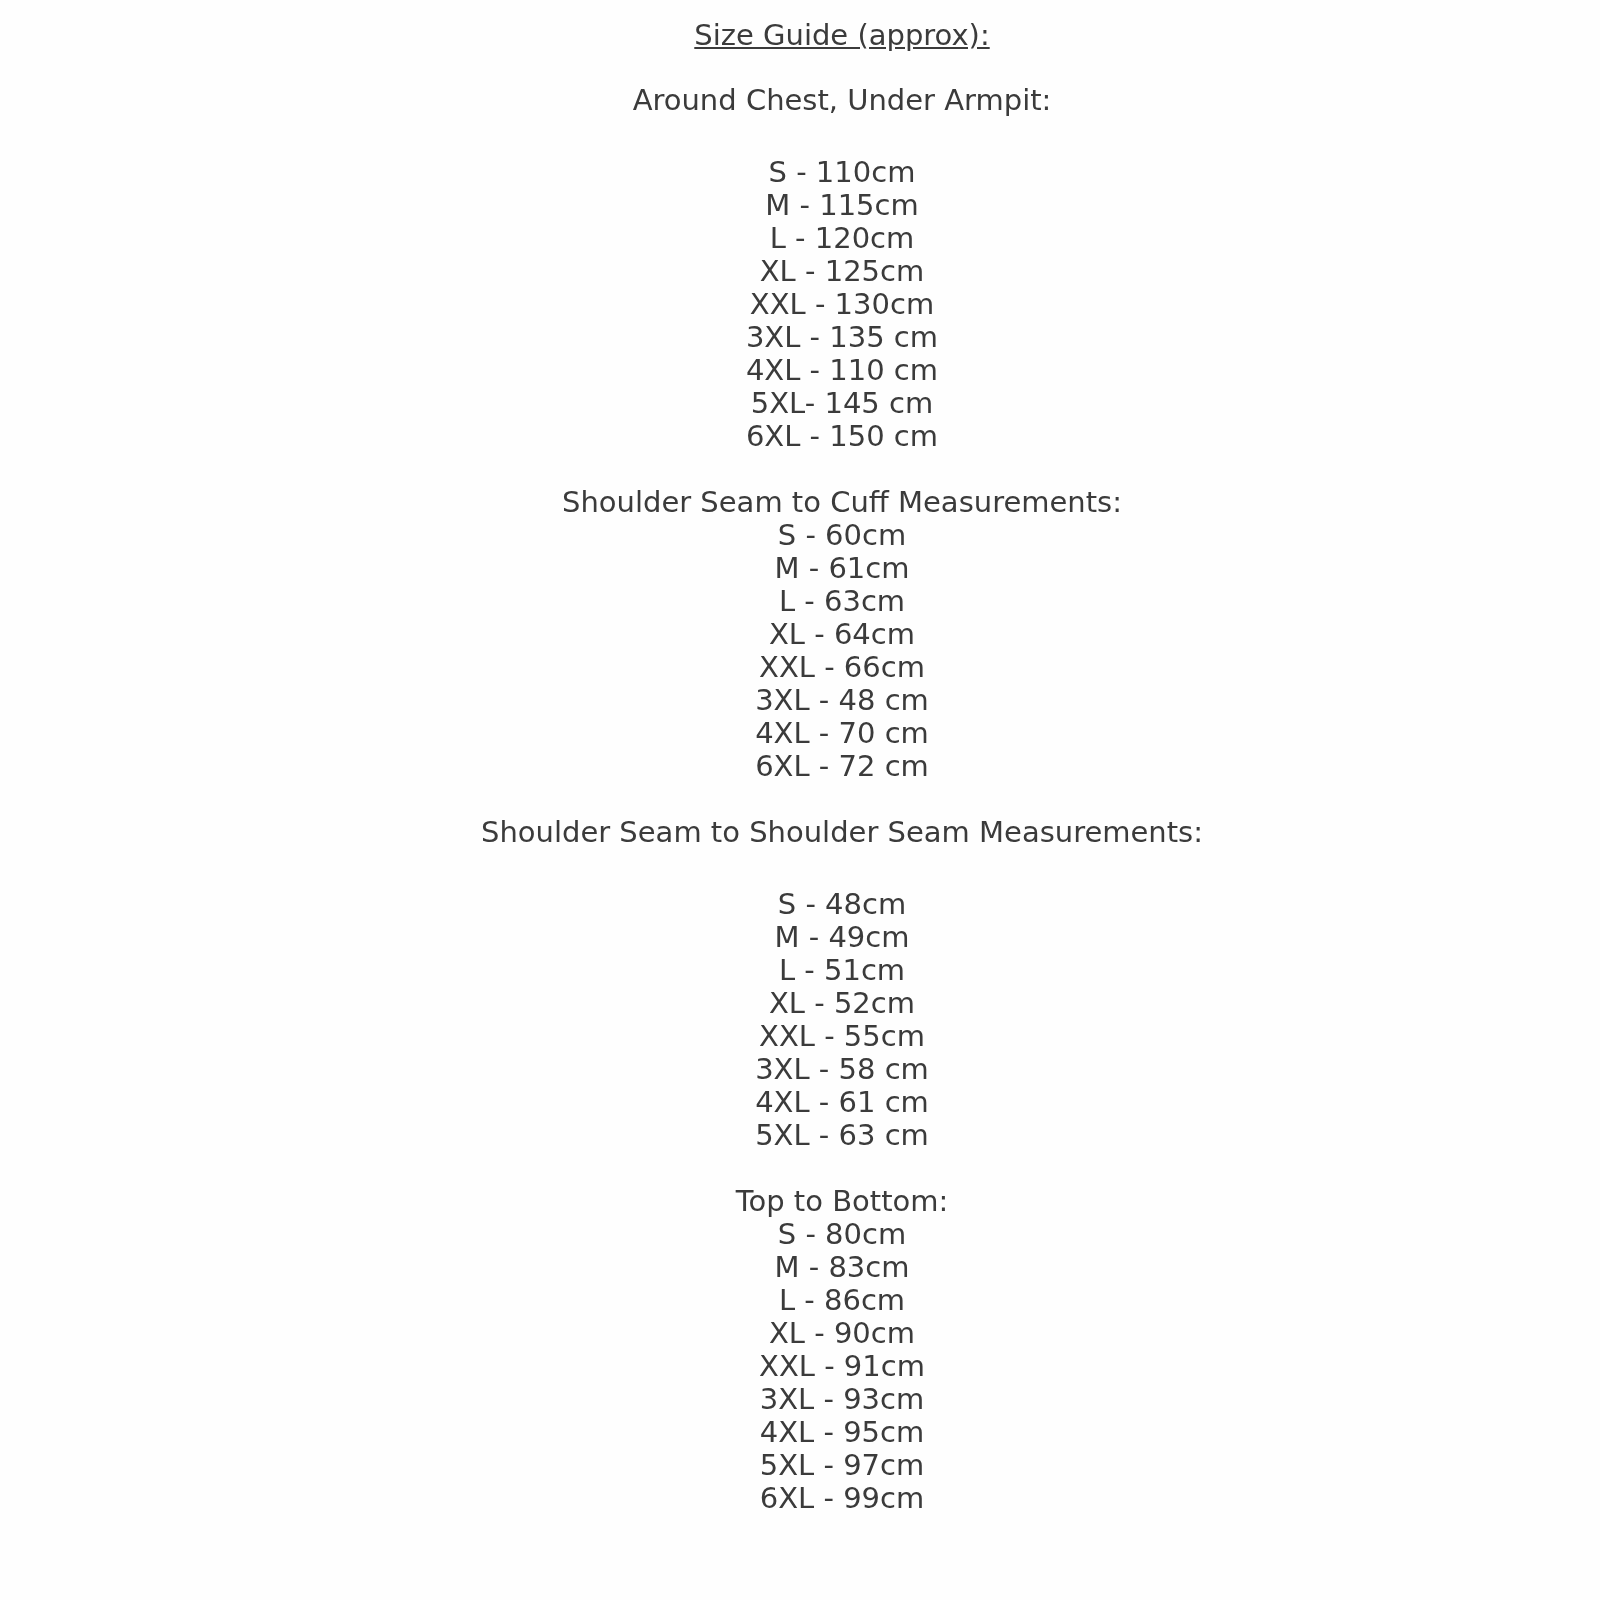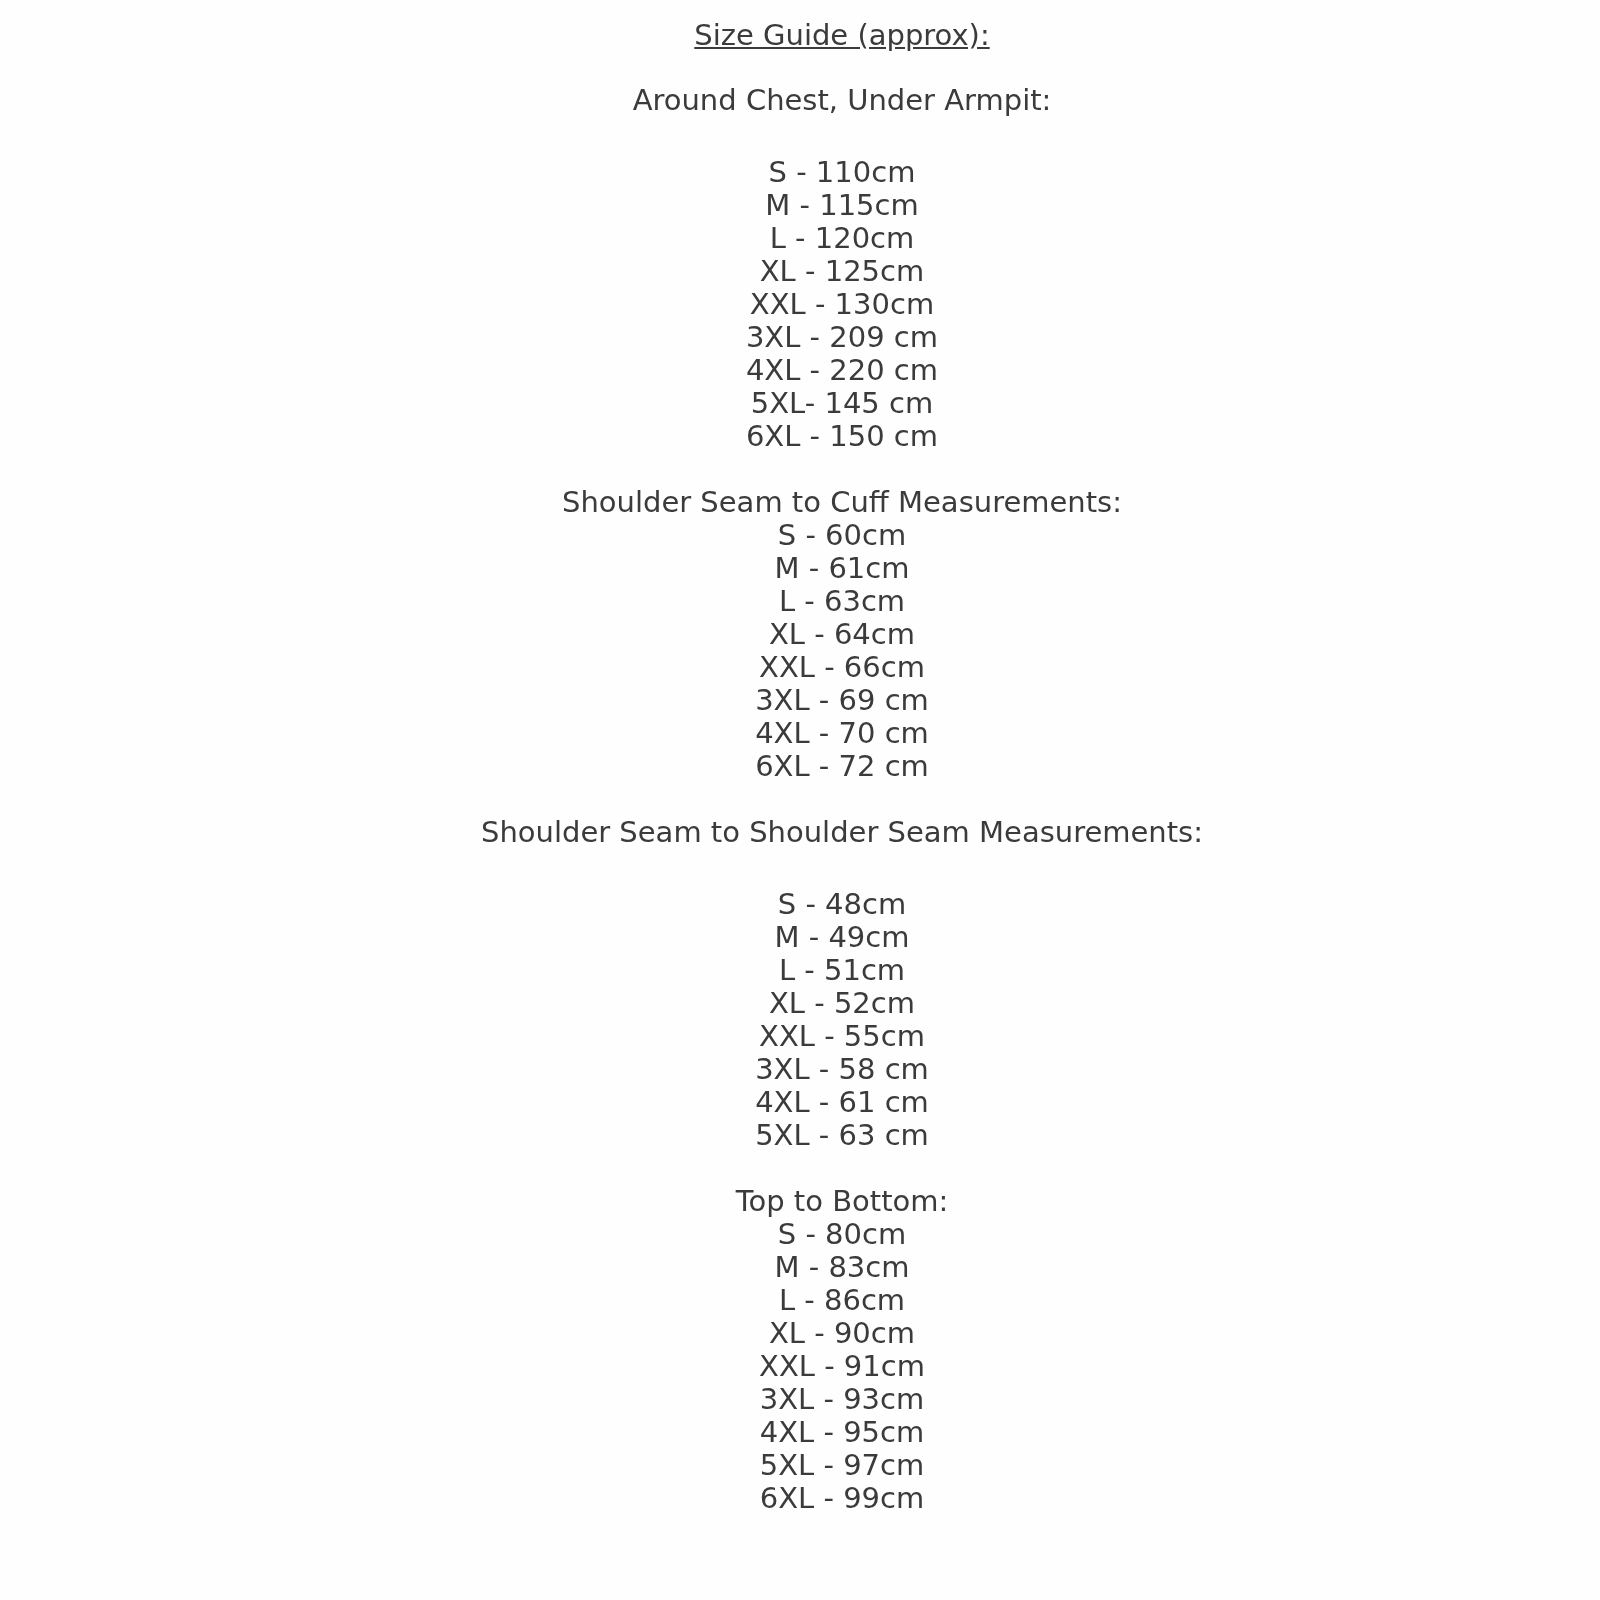--- a/index.html
+++ b/index.html
@@ -46,35 +46,35 @@
   <div class="line title">Size Guide (approx):</div>
   <div id="sections-root">
       <section class="section">
         <div class="line heading gap-after">Around Chest, Under Armpit:</div>
         <div>
           <div class="line size-row">S - 110cm</div>
           <div class="line size-row">M - 115cm</div>
           <div class="line size-row">L - 120cm</div>
           <div class="line size-row">XL - 125cm</div>
           <div class="line size-row">XXL - 130cm</div>
-          <div class="line size-row">3XL - 209 cm</div>
-          <div class="line size-row">4XL - 220 cm</div>
+          <div class="line size-row">3XL - 135 cm</div>
+          <div class="line size-row">4XL - 110 cm</div>
           <div class="line size-row">5XL- 145 cm</div>
           <div class="line size-row">6XL - 150 cm</div>
         </div>
       </section>
       <section class="section">
         <div class="line heading">Shoulder Seam to Cuff Measurements:</div>
         <div>
           <div class="line size-row">S - 60cm</div>
           <div class="line size-row">M - 61cm</div>
           <div class="line size-row">L - 63cm</div>
           <div class="line size-row">XL - 64cm</div>
           <div class="line size-row">XXL - 66cm</div>
-          <div class="line size-row">3XL - 69 cm</div>
+          <div class="line size-row">3XL - 48 cm</div>
           <div class="line size-row">4XL - 70 cm</div>
           <div class="line size-row">6XL - 72 cm</div>
         </div>
       </section>
       <section class="section">
         <div class="line heading gap-after">Shoulder Seam to Shoulder Seam Measurements:</div>
         <div>
           <div class="line size-row">S - 48cm</div>
           <div class="line size-row">M - 49cm</div>
           <div class="line size-row">L - 51cm</div>

